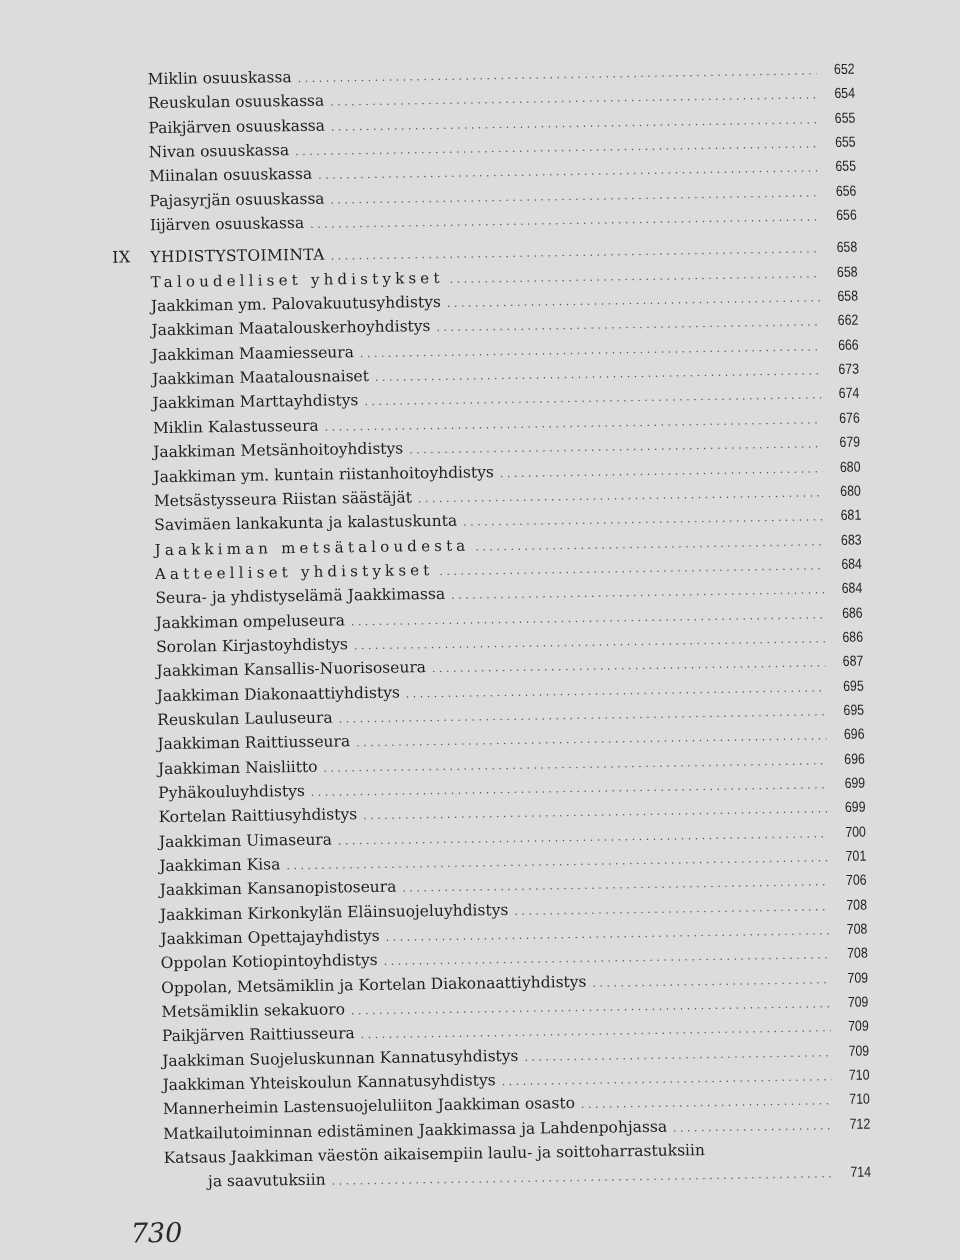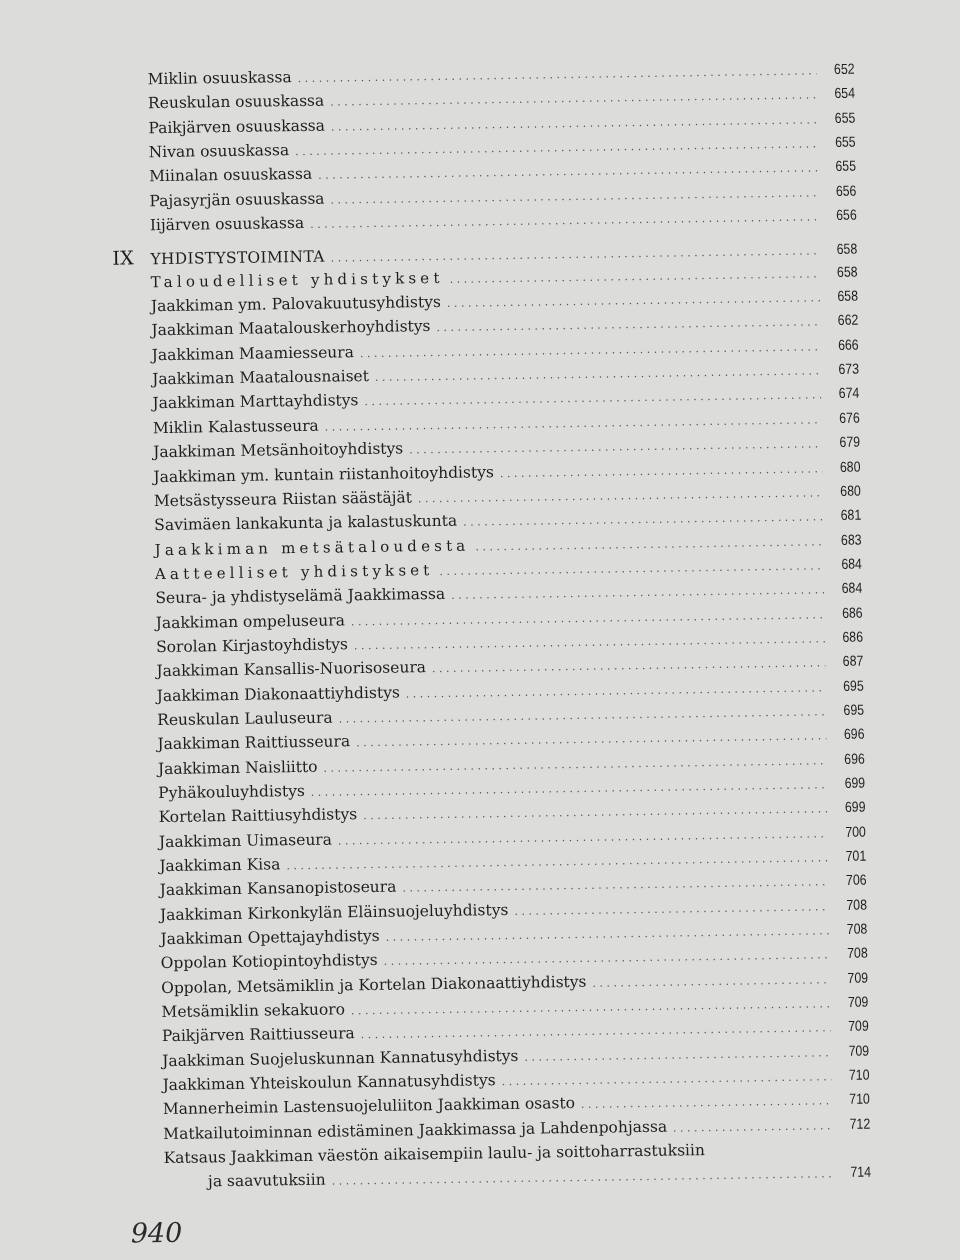--- a/index.html
+++ b/index.html
@@ -20,21 +20,21 @@
   }
   .row {
     position:relative; height:24.35px; line-height:24px;
     display:flex; align-items:baseline;
     font-size:15.5px;
     white-space:nowrap;
   }
   .row .title { flex:0 0 auto; padding-right:6px; }
   .row.indent .title { padding-left:38px; }
   .row.indent2 .title { padding-left:82px; }
-  .row .chapnum { display:inline-block; width:38px; font-size:19px; }
+  .row .chapnum { display:inline-block; width:38px; font-size:16px; }
   .row.chapter .title { font-size:15.5px; letter-spacing:0.3px; }
   .row.spaced .title { letter-spacing:4.2px; font-size:15px; }
   .row .leader {
     flex:1 1 auto; overflow:hidden;
     color:#555; font-size:11px; letter-spacing:3.3px;
     margin-right:8px;
   }
   .row .leader::before {
     content:". . . . . . . . . . . . . . . . . . . . . . . . . . . . . . . . . . . . . . . . . . . . . . . . . . . . . . . . . . . . . . . . . . . . . . . . . . . . . . . . . . . . . . . . . . . .";
     letter-spacing:0px;
@@ -289,14 +289,14 @@
       <span class="title">Katsaus Jaakkiman väestön aikaisempiin laulu- ja soittoharrastuksiin</span>
     </div>
     <div class="row indent2">
       <span class="title">ja saavutuksiin</span>
       <span class="leader"></span>
       <span class="page-num">714</span>
     </div>
 
   </div>
 
-  <div class="folio">940</div>
+  <div class="folio">730</div>
 </div>
 
 </body></html>

